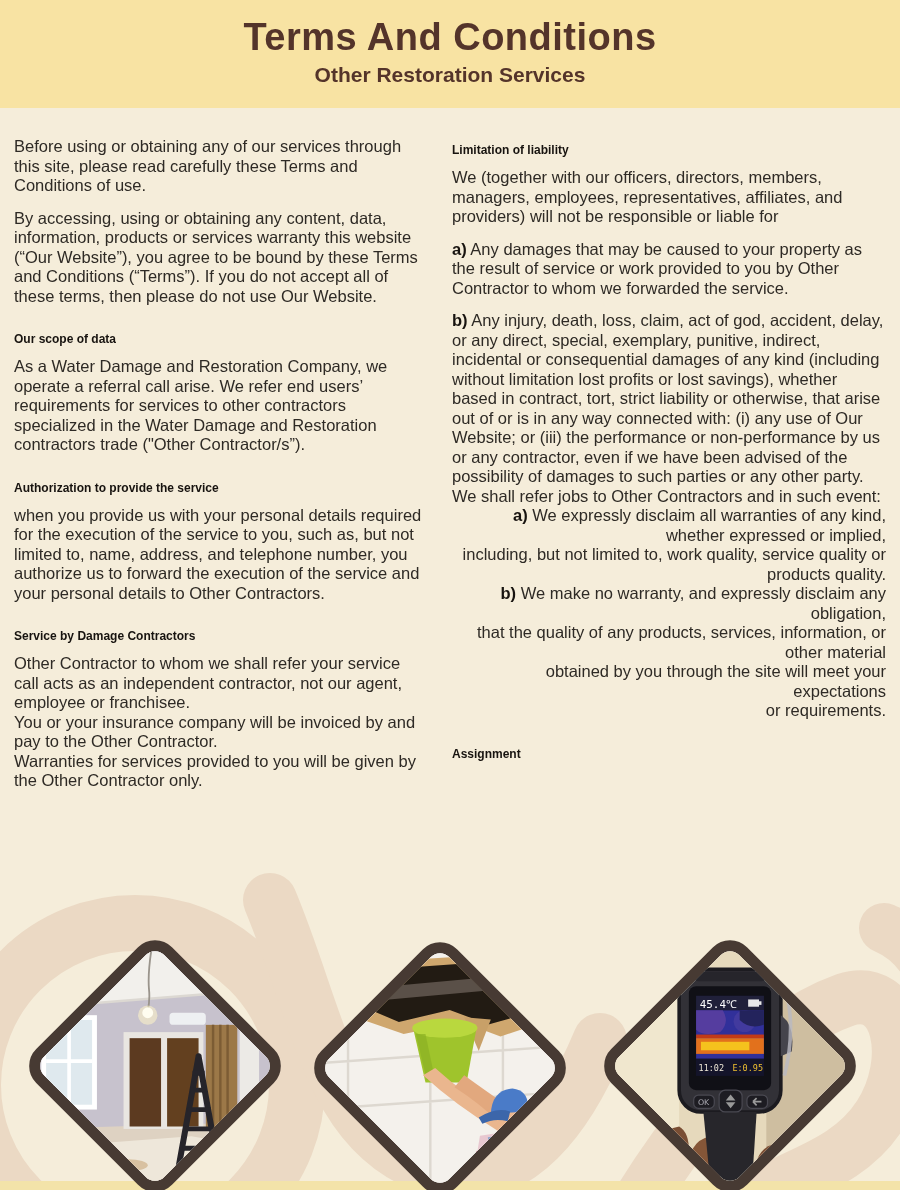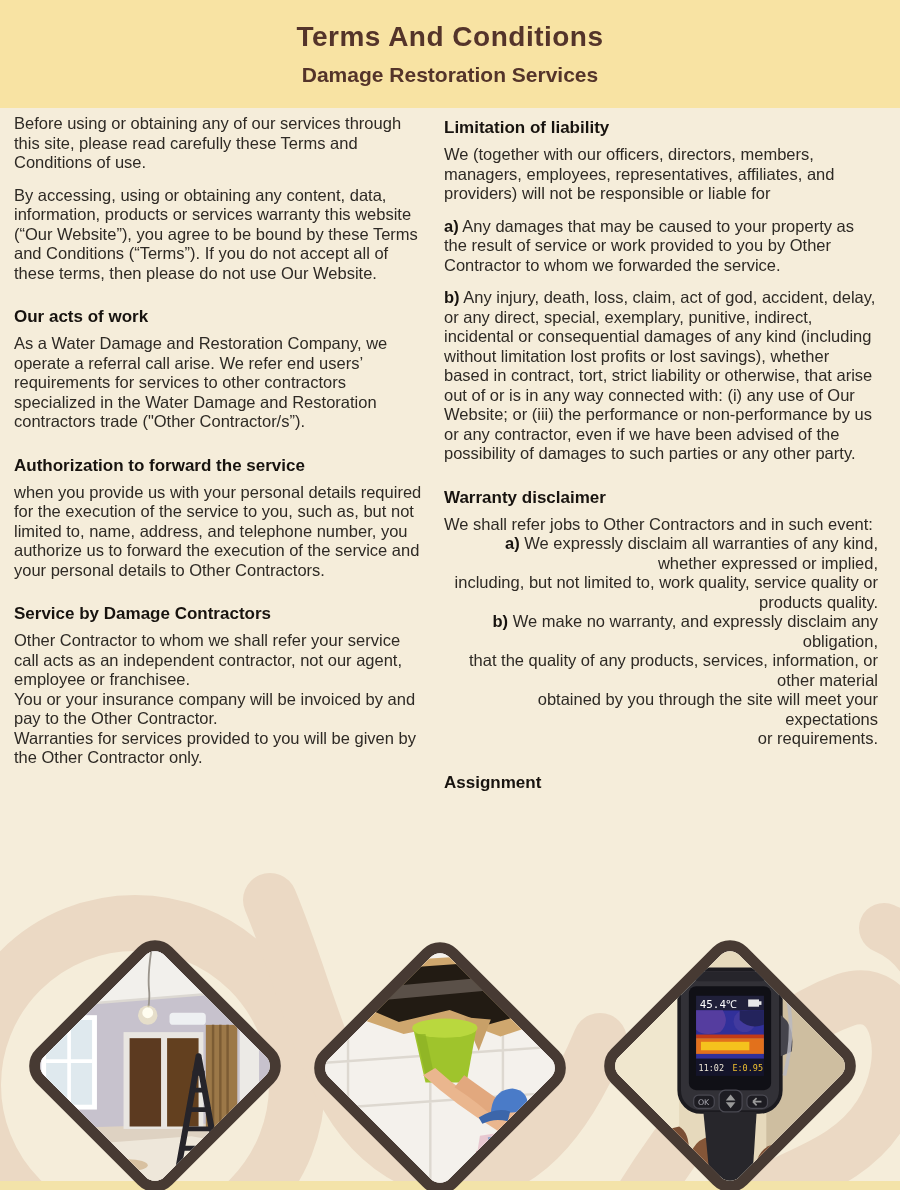--- a/index.html
+++ b/index.html
@@ -2,30 +2,30 @@
 <html><head>
 <meta charset="utf-8">
 <style>
   html,body{margin:0;padding:0;background:#f5edda;}
   .page{position:relative;width:900px;height:1190px;overflow:hidden;
         background:#f5edda;font-family:"Liberation Sans",sans-serif;color:#2e2a25;}
 
   
   .header{position:relative;z-index:3;width:100%;height:108px;background:#f8e3a3;
           text-align:center;box-sizing:border-box;padding-top:16px;}
-  .header h1{margin:0;font-size:28px;line-height:42px;font-weight:bold;color:#54342a;letter-spacing:.5px;}
+  .header h1{margin:0;font-size:38px;line-height:42px;font-weight:bold;color:#54342a;letter-spacing:.5px;}
   .header h2{margin:5px 0 0;font-size:21px;line-height:24px;font-weight:bold;color:#54342a;}
 
   
   .columns{position:relative;z-index:2;display:flex;box-sizing:border-box;
-           padding:6px 14px 0 14px;gap:16px;}
+           padding:29px 14px 0 14px;gap:24px;}
   .col{box-sizing:border-box;}
   .col.left{width:414px;}
   .col.right{width:434px;}
-  .col h2{margin:23px 0 7px;font-size:17px;line-height:21px;color:#17130f;font-weight:bold;}
+  .col h2{margin:23px 0 7px;font-size:12px;line-height:21px;color:#17130f;font-weight:bold;}
   .col section:first-child h2{margin-top:3px;}
   .col p{margin:13px 0 0;font-size:16.5px;line-height:19.5px;}
   .col p span{white-space:pre-line;}
   .col h2 + p, .col section > p:first-child{margin-top:0;}
   .col p.tight{margin-top:0;text-align:right;}
   .col p b{font-weight:bold;color:#17130f;}
 
   
   .decor{position:absolute;left:0;top:870px;z-index:0;overflow:hidden;}
   .bottom-strip{position:absolute;left:0;bottom:0;width:100%;height:9px;
@@ -42,63 +42,62 @@
            transform:translate(-50%,-50%) rotate(-45deg);}
   .d-inner svg{display:block;width:100%;height:100%;}
 </style>
 </head>
 <body>
 
 <div class="page">
 
   <div class="header">
     <h1>Terms And Conditions</h1>
-    <h2>Damage Restoration Services</h2>
+    <h2>Other Restoration Services</h2>
   </div>
 
   <svg class="decor" width="900" height="320" viewBox="0 0 900 320">
     <g fill="none" stroke="#ebd9c4" stroke-linecap="round">
       <circle cx="135" cy="215" r="162" stroke-width="56"></circle>
       <path d="M 270 30 C 320 150, 330 260, 425 296 C 520 332, 575 230, 600 170" stroke-width="54"></path>
       <path d="M 640 330 C 690 250, 760 160, 845 130 C 900 112, 915 190, 880 245 C 845 300, 780 305, 740 340" stroke-width="54"></path>
       <path d="M 884 58 C 912 70, 928 92, 936 120" stroke-width="50"></path>
     </g>
   </svg>
   <div class="bottom-strip"></div>
 
   <div class="columns">
     <div class="col left">
         <section>
           <p><span>Before using or obtaining any of our services through this site, please read carefully these Terms and Conditions of use.</span></p>
           <p><span>By accessing, using or obtaining any content, data, information, products or services warranty this website (“Our Website”), you agree to be bound by these Terms and Conditions (“Terms”). If you do not accept all of these terms, then please do not use Our Website.</span></p>
         </section>
         <section>
-          <h2>Our acts of work</h2>
+          <h2>Our scope of data</h2>
           <p><span>As a Water Damage and Restoration Company, we operate a referral call arise. We refer end users’ requirements for services to other contractors specialized in the Water Damage and Restoration contractors trade ("Other Contractor/s”).</span></p>
         </section>
         <section>
-          <h2>Authorization to forward the service</h2>
+          <h2>Authorization to provide the service</h2>
           <p><span>when you provide us with your personal details required for the execution of the service to you, such as, but not limited to, name, address, and telephone number, you authorize us to forward the execution of the service and your personal details to Other Contractors.</span></p>
         </section>
         <section>
           <h2>Service by Damage Contractors</h2>
           <p><span>Other Contractor to whom we shall refer your service call acts as an independent contractor, not our agent, employee or franchisee.
 You or your insurance company will be invoiced by and pay to the Other Contractor.
 Warranties for services provided to you will be given by the Other Contractor only.</span></p>
         </section>
       </div>
     <div class="col right">
         <section>
           <h2>Limitation of liability</h2>
           <p><span>We (together with our officers, directors, members, managers, employees, representatives, affiliates, and providers) will not be responsible or liable for</span></p>
           <p><b>a)</b> <span>Any damages that may be caused to your property as the result of service or work provided to you by Other Contractor to whom we forwarded the service.</span></p>
           <p><b>b)</b> <span>Any injury, death, loss, claim, act of god, accident, delay, or any direct, special, exemplary, punitive, indirect, incidental or consequential damages of any kind (including without limitation lost profits or lost savings), whether based in contract, tort, strict liability or otherwise, that arise out of or is in any way connected with: (i) any use of Our Website; or (iii) the performance or non-performance by us or any contractor, even if we have been advised of the possibility of damages to such parties or any other party.</span></p>
         </section>
         <section>
-          <h2>Warranty disclaimer</h2>
           <p><span>We shall refer jobs to Other Contractors and in such event:</span></p>
           <p class="tight"><b>a)</b> <span>We expressly disclaim all warranties of any kind, whether expressed or implied,
 including, but not limited to, work quality, service quality or products quality.</span></p>
           <p class="tight"><b>b)</b> <span>We make no warranty, and expressly disclaim any obligation,
 that the quality of any products, services, information, or other material
 obtained by you through the site will meet your expectations
 or requirements.</span></p>
         </section>
         <section>
           <h2>Assignment</h2>

